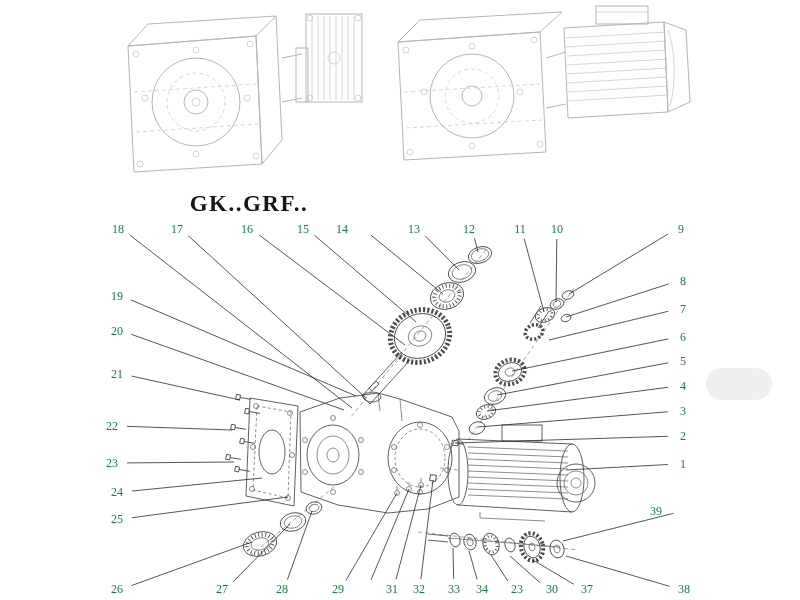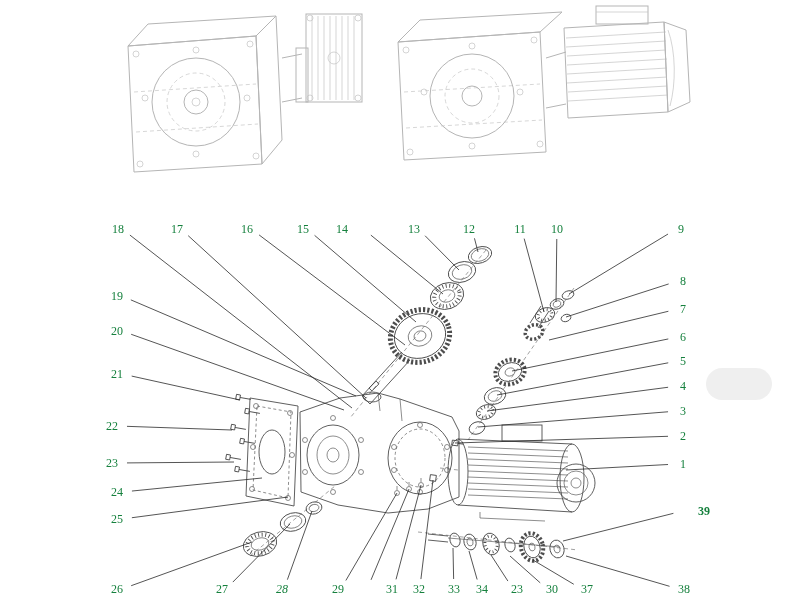--- a/index.html
+++ b/index.html
@@ -396,37 +396,38 @@
       <div class="callout" style="left: 557px; top: 229px;">10</div>
       <div class="callout" style="left: 681px; top: 229px;">9</div>
       <div class="callout" style="left: 683px; top: 281px;">8</div>
       <div class="callout" style="left: 683px; top: 309px;">7</div>
       <div class="callout" style="left: 683px; top: 337px;">6</div>
       <div class="callout" style="left: 683px; top: 361px;">5</div>
       <div class="callout" style="left: 683px; top: 386px;">4</div>
       <div class="callout" style="left: 683px; top: 411px;">3</div>
       <div class="callout" style="left: 683px; top: 436px;">2</div>
       <div class="callout" style="left: 683px; top: 464px;">1</div>
-      <div class="callout" style="left: 704px; top: 511px; font-weight: bold;">39</div>
+      <div class="callout" style="left: 656px; top: 511px;">39</div>
       <div class="callout" style="left: 117px; top: 296px;">19</div>
       <div class="callout" style="left: 117px; top: 331px;">20</div>
       <div class="callout" style="left: 117px; top: 374px;">21</div>
       <div class="callout" style="left: 112px; top: 426px;">22</div>
       <div class="callout" style="left: 112px; top: 463px;">23</div>
       <div class="callout" style="left: 117px; top: 492px;">24</div>
       <div class="callout" style="left: 117px; top: 519px;">25</div>
       <div class="callout" style="left: 117px; top: 589px;">26</div>
       <div class="callout" style="left: 222px; top: 589px;">27</div>
-      <div class="callout" style="left: 282px; top: 589px; font-style: italic;">28</div>
+      <div class="callout" style="left: 282px; top: 589px;">28</div>
       <div class="callout" style="left: 338px; top: 589px;">29</div>
       <div class="callout" style="left: 365px; top: 589px; margin-top: 32px;">30</div>
       <div class="callout" style="left: 392px; top: 589px;">31</div>
       <div class="callout" style="left: 419px; top: 589px;">32</div>
       <div class="callout" style="left: 454px; top: 589px;">33</div>
       <div class="callout" style="left: 482px; top: 589px;">34</div>
       <div class="callout" style="left: 517px; top: 589px;">23</div>
       <div class="callout" style="left: 552px; top: 589px;">30</div>
       <div class="callout" style="left: 587px; top: 589px;">37</div>
       <div class="callout" style="left: 684px; top: 589px;">38</div>
     </div>
 
+  <div id="title-grf" class="title">GK..GRF..</div>
 
 </div>
 
 </body></html>

